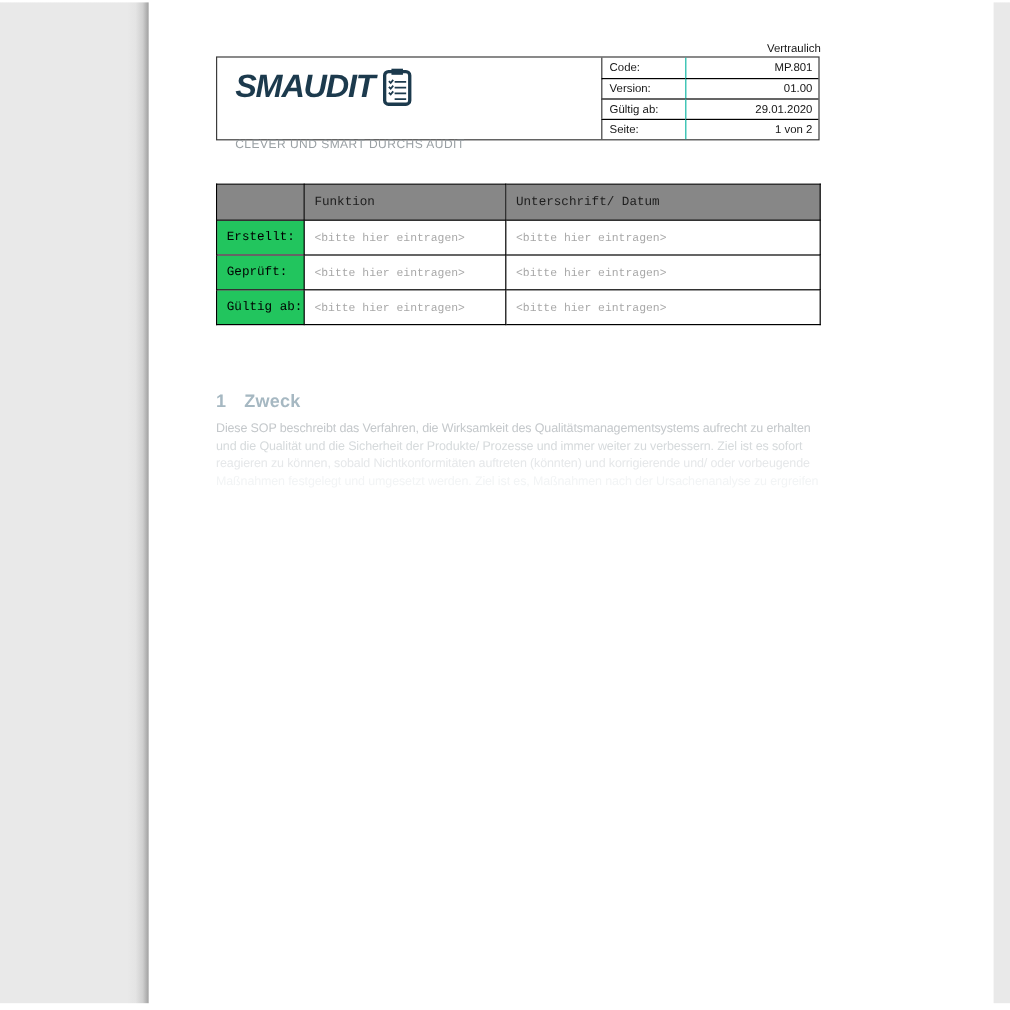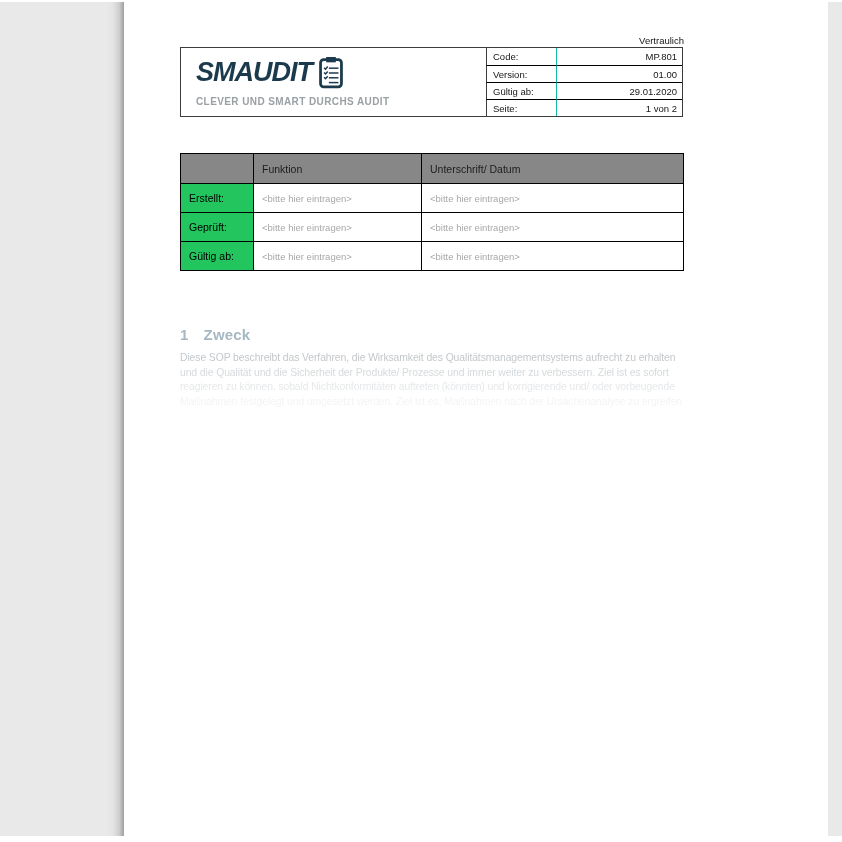--- a/index.html
+++ b/index.html
@@ -34,42 +34,42 @@
     display: flex;
   }
   .logo-cell { width: 305px; box-sizing: border-box; padding: 11px 0 0 15px; }
   .logo-row { display: flex; align-items: flex-start; }
   .brand {
     font-size: 27px; font-weight: 700; font-style: italic;
     letter-spacing: -1px; color: #1c3a4d; line-height: 27px;
   }
   .clip-icon { margin-left: 6px; margin-top: -2px; }
   .tagline {
-    margin-top: 3px; font-size: 10px; color: #9aa0a4;
-    letter-spacing: 0.4px; white-space: nowrap; font-weight: bold;
+    margin-top: 21px; font-size: 10px; color: #9aa0a4;
+    letter-spacing: 0.4px; white-space: nowrap;
   }
   .meta-grid {
     flex: 1; display: grid;
     grid-template-columns: 70px 1fr; grid-auto-rows: 1fr;
-    font-size: 9.5px; color: #161616;
+    font-size: 9.5px; color: #161616; margin-left: 15px;
   }
   .meta-cell { display: flex; align-items: center; box-sizing: border-box; }
   .meta-label { border-left: 1.2px solid #3c3c3c; padding-left: 6px; }
   .meta-value { border-left: 1px solid #14b8a6; justify-content: flex-end; padding-right: 5px; padding-left: 21px; }
   .meta-row-sep { border-top: 1px solid #000; }
   
   .sig-table {
     position: absolute; top: 153px; left: 56px; width: 503px;
     border-collapse: collapse; table-layout: fixed;
     border: 1.5px solid #000;
   }
   .sig-table th, .sig-table td {
     border: 1px solid #000; box-sizing: border-box;
     padding: 0 12px 0 8px; text-align: left; font-weight: 400;
-    white-space: nowrap; overflow: hidden;
+    white-space: nowrap; overflow: hidden; font-family: Liberation Mono, monospace;
   }
   .sig-table thead th {
     background: #878787; height: 30px; font-size: 10.5px; color: #1d1d1d;
   }
   .sig-table tbody tr { height: 29px; }
   .sig-table .row-label { font-size: 10.5px; color: #000; background: #22c55e; }
   .sig-table .ph { font-size: 9.5px; color: #a8a8a8; }
   .col-1 { width: 73px; } .col-2 { width: 168px; } .col-3 { width: 262px; margin-top: 44px; }
   
   .section-heading {

